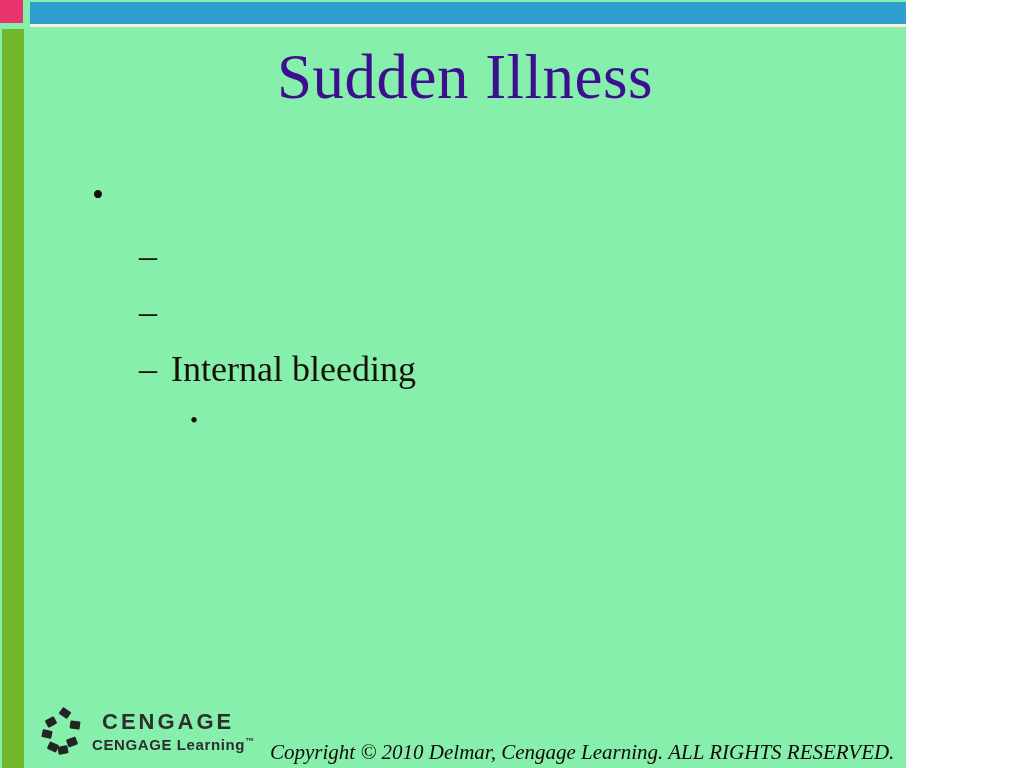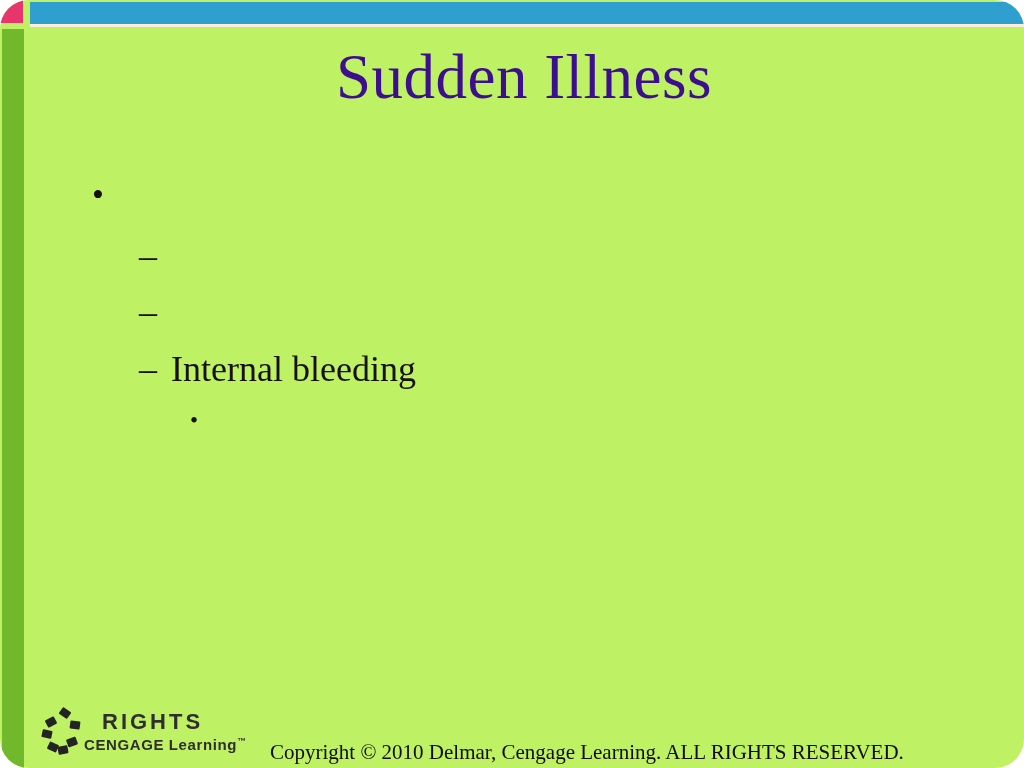--- a/index.html
+++ b/index.html
@@ -1,25 +1,24 @@
 <!DOCTYPE html>
 <html><head>
 <meta charset="utf-8">
 <style>
   * { margin: 0; padding: 0; box-sizing: border-box; }
   html, body { width: 1024px; height: 768px; overflow: hidden; }
   body { font-family: "Liberation Serif", serif; }
 
   .slide {
     position: relative;
-    width: 1024px;
+    width: 906px;
     height: 768px;
-    background: #bef264;
+    background: #86efac;
     overflow: hidden;
-    border-radius: 29px;
   }
 
   
   .corner-pink {
     position: absolute; left: 0; top: 0;
     width: 23px; height: 23px;
     background: #e8356d;
   }
   .top-bar-blue {
     position: absolute; left: 30px; top: 2px; right: 0;
@@ -74,37 +73,38 @@
     width: 40px; height: 50px;
   }
   .logo-name {
     position: absolute; left: 102px; top: 709px;
     font-family: "Liberation Sans", sans-serif;
     font-size: 22px; font-weight: 600;
     letter-spacing: 3px;
     color: #2e2e2e;
   }
   .logo-sub {
-    position: absolute; left: 84px; top: 736px;
+    position: absolute; left: 92px; top: 736px;
     font-family: "Liberation Sans", sans-serif;
     font-size: 15px; font-weight: 600;
     letter-spacing: 0.6px;
     color: #2e2e2e;
     white-space: nowrap;
   }
   .logo-sub .tm {
     font-size: 9px;
     vertical-align: super;
     letter-spacing: 0;
   }
   .copyright {
     position: absolute; left: 270px; top: 740px;
     font-size: 21px;
     color: #100b05;
     white-space: nowrap;
+    font-style: italic;
   }
 </style>
 </head>
 <body>
 
 <div class="slide">
 
   <div class="corner-pink"></div>
   <div class="top-bar-blue"></div>
   <div class="top-bar-underline"></div>
@@ -135,19 +135,19 @@
     <g fill="#242424">
       <rect x="-5" y="-4" width="10" height="8" rx="1" transform="translate(24,7)  rotate(35)"></rect>
       <rect x="-5" y="-4" width="10" height="8" rx="1" transform="translate(10,16) rotate(-28)"></rect>
       <rect x="-5" y="-4" width="10" height="8" rx="1" transform="translate(34,19) rotate(8)"></rect>
       <rect x="-5" y="-4" width="10" height="8" rx="1" transform="translate(6,28)  rotate(12)"></rect>
       <rect x="-5" y="-4" width="10" height="8" rx="1" transform="translate(31,36) rotate(-20)"></rect>
       <rect x="-5" y="-4" width="10" height="8" rx="1" transform="translate(12,41) rotate(25)"></rect>
       <rect x="-5" y="-4" width="10" height="8" rx="1" transform="translate(22,44) rotate(-10)"></rect>
     </g>
   </svg>
-  <div class="logo-name">RIGHTS</div>
+  <div class="logo-name">CENGAGE</div>
   <div class="logo-sub">
     <span>CENGAGE Learning</span><span class="tm">™</span>
   </div>
   <div class="copyright">Copyright © 2010 Delmar, Cengage Learning. ALL RIGHTS RESERVED.</div>
 
 </div>
 
 </body></html>

